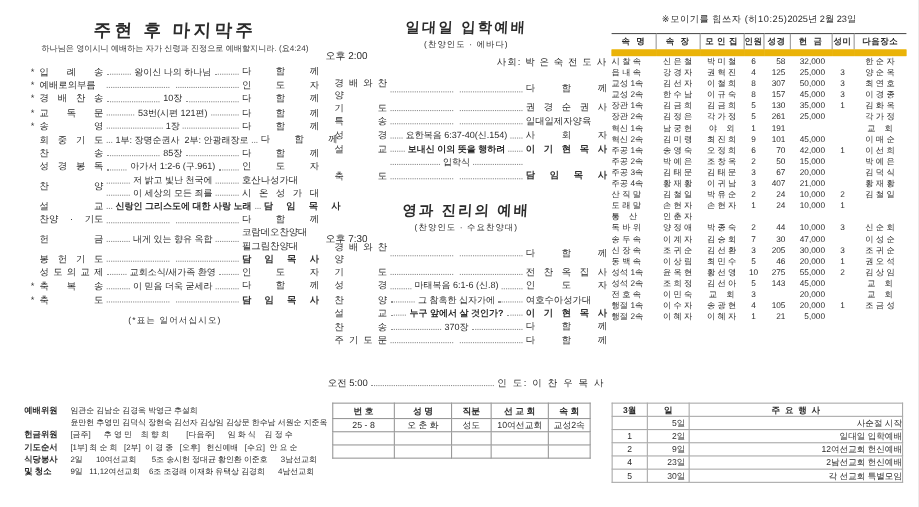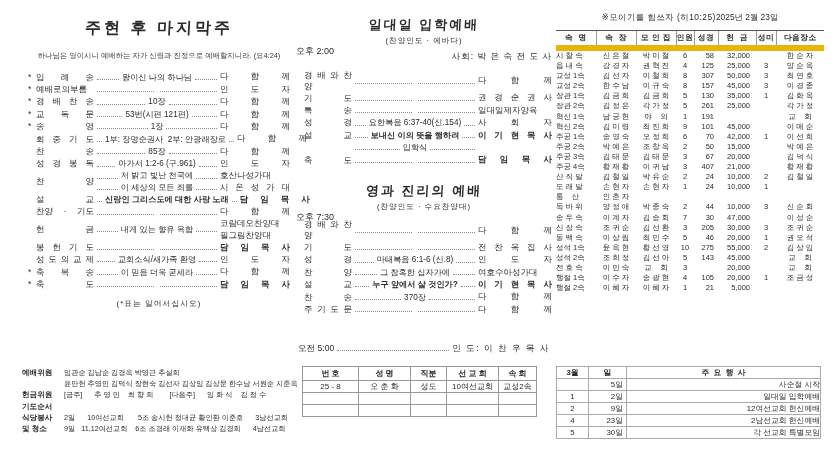--- a/index.html
+++ b/index.html
@@ -4,21 +4,21 @@
 <style>
   *{margin:0;padding:0;box-sizing:border-box}
   html,body{background:#ddd}
   .page{position:relative;width:835px;height:461px;background:#fff;color:#2b2b2b;
         font-family:"Liberation Sans","DejaVu Sans",sans-serif;overflow:hidden}
   .sec{position:absolute}
 
   
   .col-left{left:28px;top:18px;width:262px}
   .main-title{text-align:center;font-size:16px;font-weight:bold;letter-spacing:3px;transform:skewX(-3deg)}
-  .verse{margin-top:12px;text-align:center;font-size:7.4px;color:#3a3a3a;white-space:pre}
+  .verse{text-align:center;font-size:7.4px;color:#3a3a3a;white-space:pre}
   .times{margin-top:9px;display:flex;justify-content:space-between;align-items:center;padding:0 2px}
   .times .tcol{font-size:8.6px;line-height:12px;white-space:pre}
   .presider{font-size:9px;letter-spacing:2px;font-weight:bold;white-space:pre}
   .order{margin-top:10px}
   .o-row{display:flex;align-items:center;min-height:12.4px;font-size:8.5px;line-height:11px}
   .o-star{width:8px;flex:none;color:#333}
   .o-name{width:58px;flex:none;text-align:justify;text-align-last:justify;white-space:pre-line}
   .o-mid{flex:1;display:flex;flex-direction:column;justify-content:center}
   .o-line{display:flex;align-items:center;min-height:11.6px}
   .o-ct{white-space:pre;font-size:8.2px}
@@ -822,20 +822,23 @@
         </div>
       </div>
       <div class="cm-row">
         <div class="cm-label">헌금위원</div>
         <div class="cm-content">
           <div class="cm-line">[금주]      추 영 민    최 향 희        [다음주]      임 화 식    김 정 수</div>
         </div>
       </div>
       <div class="cm-row">
         <div class="cm-label">기도순서</div>
+        <div class="cm-content">
+          <div class="cm-line">[1부] 최 순 희   [2부]  이 경 종   [오후]   헌신예배   [수요]  안 요 순</div>
+        </div>
       </div>
       <div class="cm-row">
         <div class="cm-label">식당봉사
 및 청소</div>
         <div class="cm-content">
           <div class="cm-line">2일      10여선교회       5조 송시헌 정대균 황인환 이준호      3남선교회</div>
           <div class="cm-line">9일   11,12여선교회    6조 조경래 이재화 유택상 김경희      4남선교회</div>
         </div>
       </div>
     </section>

